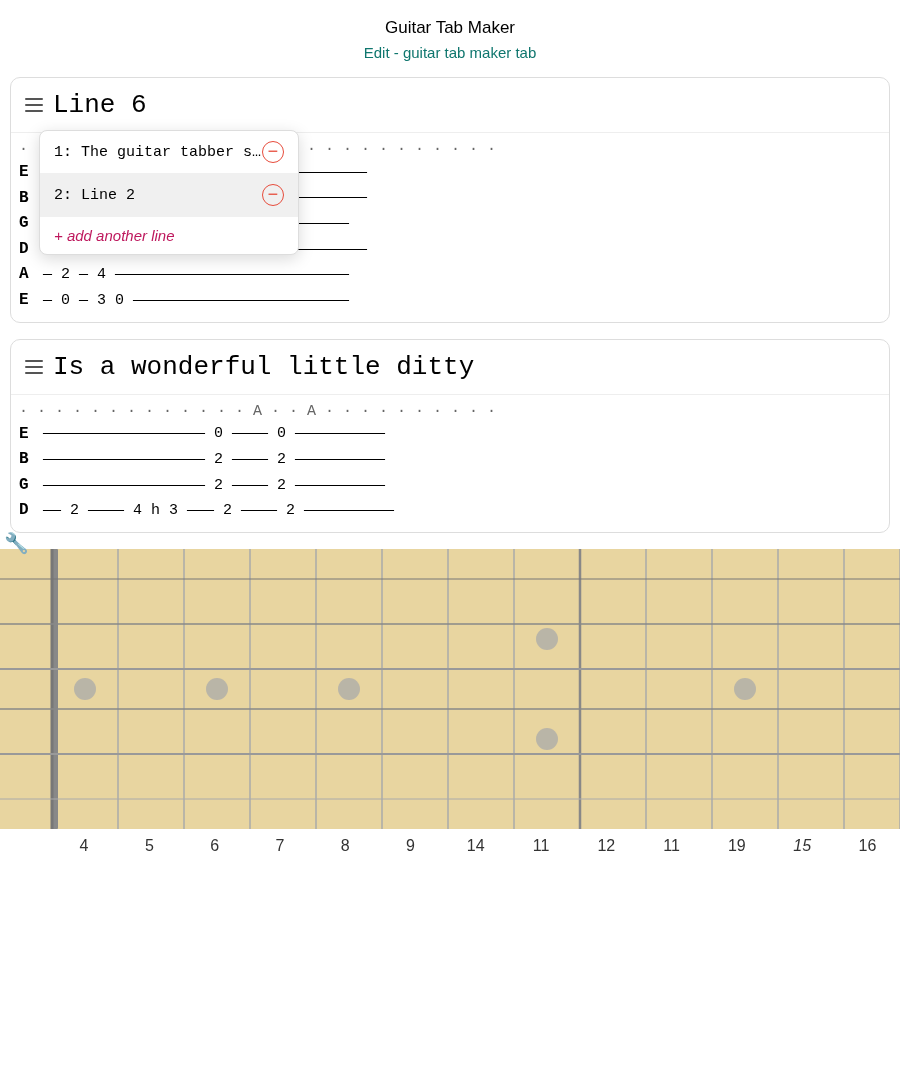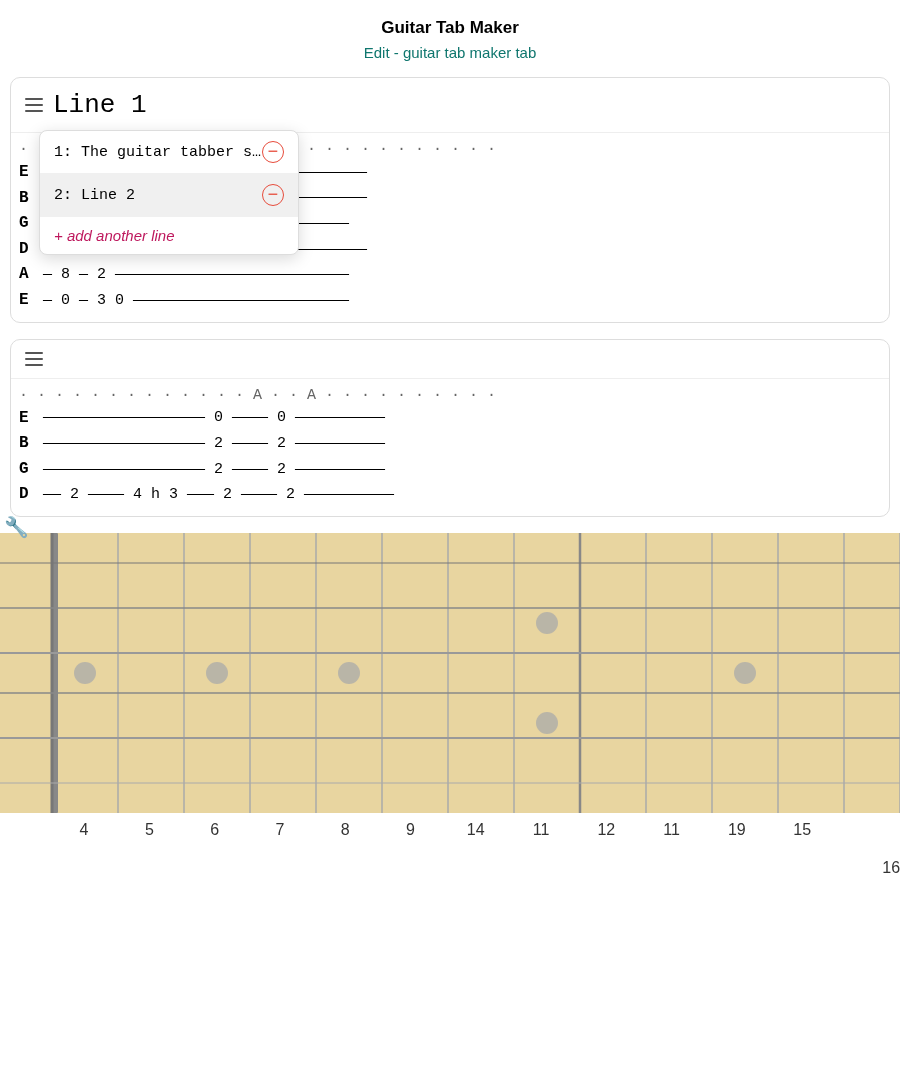--- a/index.html
+++ b/index.html
@@ -7,21 +7,21 @@
       font-family: -apple-system, BlinkMacSystemFont, 'Helvetica Neue', sans-serif;
       background: #fff;
       width: 900px;
       min-height: 1076px;
       overflow-x: hidden;
     }
 
     .app-title {
       text-align: center;
       font-size: 17px;
-      font-weight: 700;
+      font-weight: 400;
       padding: 18px 0 6px;
       color: #000;
     }
 
     .app-subtitle {
       text-align: center;
       font-size: 15px;
       color: #0f766e;
       padding-bottom: 16px;
     }
@@ -199,21 +199,21 @@
 <div class="app-title">Guitar Tab Maker</div>
 <div class="app-subtitle">Edit - guitar tab maker tab</div>
 
 <div class="section-card">
   <div class="section-header">
     <div class="hamburger-icon">
       <span></span>
         <span></span>
         <span></span>
     </div>
-    <div class="section-title">Line 1</div>
+    <div class="section-title">Line 6</div>
   </div>
 
   <div class="dropdown-menu">
     <div class="dropdown-item">
       <span>1: The guitar tabber s…</span>
       <div class="remove-btn">−</div>
     </div>
     <div class="dropdown-item active">
       <span>2: Line 2</span>
       <div class="remove-btn">−</div>
@@ -234,36 +234,37 @@
     <div class="tab-line">
       <span class="string-label">G</span>
       <span>——————————————  2 h 4 — 2 —————————</span>
     </div>
     <div class="tab-line">
       <span class="string-label">D</span>
       <span>— 2 — 2 — 2 h 4 ————————————————————</span>
     </div>
     <div class="tab-line">
       <span class="string-label">A</span>
-      <span>— 8 — 2 ——————————————————————————</span>
+      <span>— 2 — 4 ——————————————————————————</span>
     </div>
     <div class="tab-line">
       <span class="string-label">E</span>
       <span>— 0 — 3 0 ————————————————————————</span>
     </div>
   </div>
 </div>
 
 <div class="section-card">
   <div class="section-header">
     <div class="hamburger-icon">
       <span></span>
         <span></span>
         <span></span>
     </div>
+    <div class="section-title">Is a wonderful little ditty</div>
   </div>
   <div class="tab-area2">
     <div class="dots-line">· · · · · · · · · · · · · A · · A · · · · · · · · · ·</div>
     <div class="tab-line">
       <span class="string-label">E</span>
       <span>—————————————————— 0 ———— 0 ——————————</span>
     </div>
     <div class="tab-line">
       <span class="string-label">B</span>
       <span>—————————————————— 2 ———— 2 ——————————</span>
@@ -329,16 +330,16 @@
     <div class="fret-num" style="width:66px; text-align:center;">5</div>
     <div class="fret-num" style="width:66px; text-align:center;">6</div>
     <div class="fret-num" style="width:66px; text-align:center;">7</div>
     <div class="fret-num" style="width:66px; text-align:center;">8</div>
     <div class="fret-num" style="width:66px; text-align:center;">9</div>
     <div class="fret-num" style="width:66px; text-align:center;">14</div>
     <div class="fret-num" style="width:66px; text-align:center;">11</div>
     <div class="fret-num" style="width:66px; text-align:center;">12</div>
     <div class="fret-num" style="width:66px; text-align:center;">11</div>
     <div class="fret-num" style="width:66px; text-align:center;">19</div>
-    <div class="fret-num" style="width:66px; text-align:center;">15</div>
-    <div class="fret-num" style="width:66px; text-align:right;margin-top:38px;">16</div>
+    <div class="fret-num" style="width:66px; text-align:center;font-style:italic;">15</div>
+    <div class="fret-num" style="width:66px; text-align:center;">16</div>
   </div>
 </div>
 
 </body></html>

